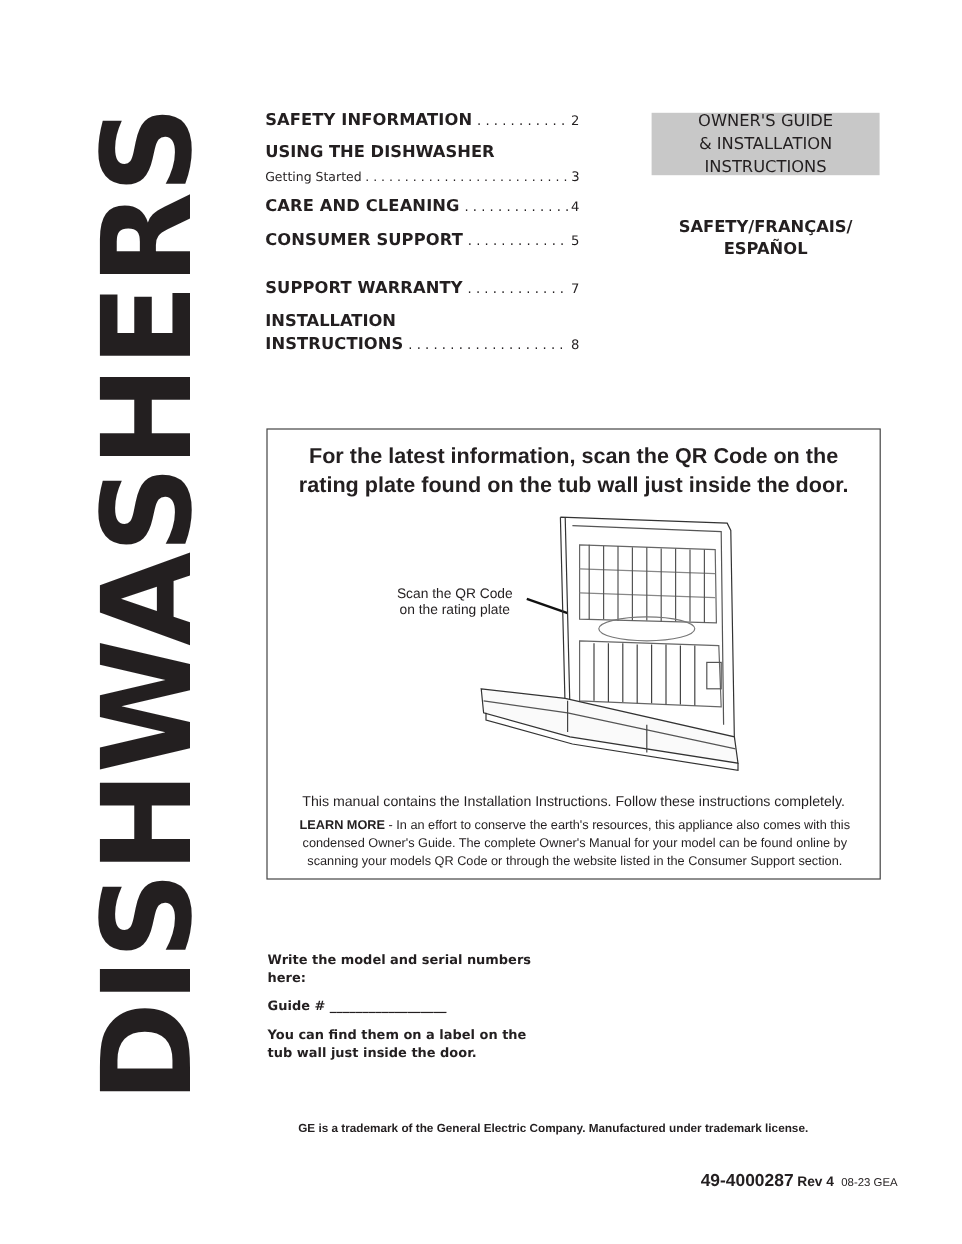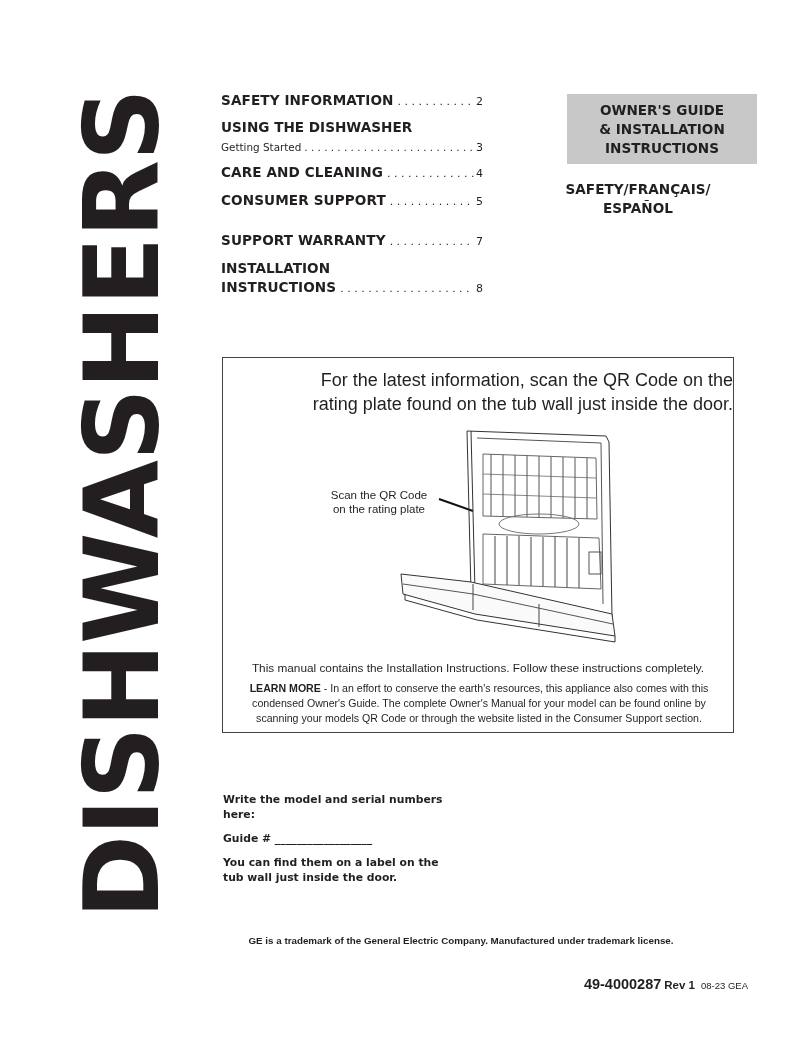--- a/index.html
+++ b/index.html
@@ -20,31 +20,31 @@
   .toc-row .dots::after { content: ". . . . . . . . . . . . . . . . . . . . . . . . . . . . . . . . . . . . . . . . . . ."; letter-spacing: 0; }
   .toc-row .pg { font-weight: normal; font-size: 11px; margin-left: 2px; }
   .toc-sub { display: flex; align-items: baseline; font-family: "DejaVu Sans", sans-serif;
     font-size: 10.4px; margin-top: 6px; }
   .toc-sub .dots { flex: 1; overflow: hidden; white-space: nowrap; font-size: 10.4px; margin-left: 3px; }
   .toc-sub .dots::after { content: ". . . . . . . . . . . . . . . . . . . . . . . . . . . . . . . . . . . . . . . . . ."; }
   .toc-sub .pg { font-size: 11px; margin-left: 2px; }
   .gap { height: 11px; }
   .toc-head-only { font-family: "DejaVu Sans", sans-serif; font-weight: bold; font-size: 13.6px; }
 
-  .guide-box { position: absolute; left: 543px; top: 94px; width: 190px; height: 70px;
+  .guide-box { position: absolute; left: 543px; top: 94px; width: 190px; height: 52px;
     background: #c8c8c8; display: flex; flex-direction: column; align-items: center;
-    justify-content: center; font-family: "DejaVu Sans", sans-serif; font-weight: bold;
-    font-size: 13.6px; line-height: 19px; color: #231f20; text-align: center; margin-left: 24px; }
+    justify-content: center; font-family: "DejaVu Sans", sans-serif; font-weight: normal;
+    font-size: 13.6px; line-height: 19px; color: #231f20; text-align: center; }
   .lang { position: absolute; left: 543px; top: 180px; width: 190px; text-align: center;
     font-family: "DejaVu Sans", sans-serif; font-weight: bold; font-size: 13.6px; line-height: 19px; }
 
   .qr-box { position: absolute; left: 222px; top: 357px; width: 512px; height: 376px;
     border: 1.5px solid #444; box-sizing: border-box; }
-  .qr-head { position: absolute; left: 0; right: 0; top: 10px; text-align: right;
-    font-weight: normal; font-size: 18px; line-height: 24px; color: #231f20; }
+  .qr-head { position: absolute; left: 0; right: 0; top: 10px; text-align: center;
+    font-weight: bold; font-size: 18px; line-height: 24px; color: #231f20; }
   .callout { position: absolute; left: 96px; top: 130px; width: 120px; text-align: center;
     font-size: 11.5px; line-height: 14px; color: #231f20; }
   .dw { position: absolute; left: 168px; top: 66px; width: 260px; height: 238px; }
   .qr-note { position: absolute; left: 10px; right: 10px; top: 303px; text-align: center;
     font-size: 11.8px; line-height: 15px; }
   .qr-learn { position: absolute; left: 10px; right: 8px; top: 323px; text-align: center;
     font-size: 10.6px; line-height: 15px; }
   .qr-learn b { font-weight: bold; }
 
   .write { position: absolute; left: 221px; top: 792px; width: 230px;
@@ -178,14 +178,14 @@
 
 <div class="write">
   <p>Write the model and serial numbers here:</p>
   <p>Guide # __________________</p>
   <p>You can find them on a label on the tub wall just inside the door.</p>
 </div>
 
 <div class="tm">GE is a trademark of the General Electric Company. Manufactured under trademark license.</div>
 
 <div class="docnum">
-  <span class="num">49-4000287</span><span class="rev">Rev 1</span><span class="date">08-23 GEA</span>
+  <span class="num">49-4000287</span><span class="rev">Rev 4</span><span class="date">08-23 GEA</span>
 </div>
 
 </body></html>

